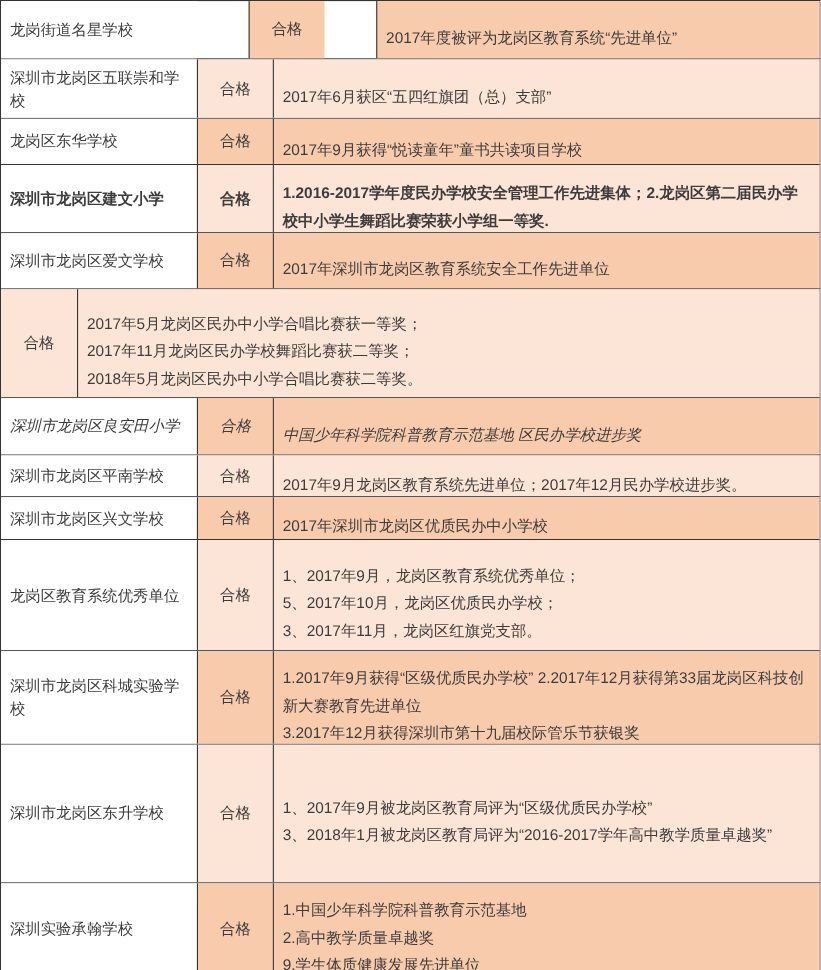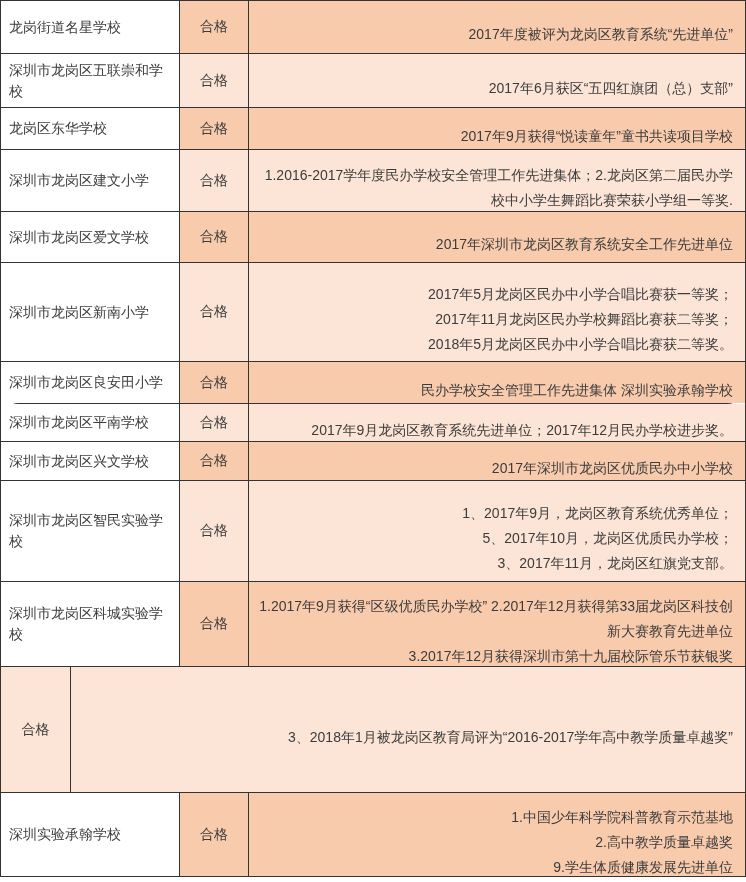--- a/index.html
+++ b/index.html
@@ -29,21 +29,20 @@
   }
   .cell{
     box-sizing:border-box;
     display:flex;
     flex-direction:column;
     justify-content:center;
     overflow:hidden;
   }
   .cell + .cell{
     border-left:1px solid var(--border-color);
-    text-align:right;
   }
   .c-school{
     width:178px;
     flex:0 0 178px;
     background:var(--white-bg);
     padding:3px 6px 3px 8px;
     line-height:21px;
   }
   .c-status{
     width:69px;
@@ -59,105 +58,106 @@
   .row.light .shaded{background:var(--shade-light);}
   .line{
     line-height:25px;
     word-break:break-all;
   }
 </style>
 </head>
 <body>
 
 <div class="table">
-    <div class="row dark" style="height: 52px;">
+    <div class="row dark" style="height: 52px; gap: 47px;">
       <div class="cell c-school">龙岗街道名星学校</div>
       <div class="cell c-status shaded">合格</div>
       <div class="cell c-achv shaded">
         <div class="line">2017年度被评为龙岗区教育系统“先进单位”</div>
       </div>
     </div>
     <div class="row light" style="height: 54px;">
       <div class="cell c-school">深圳市龙岗区五联崇和学校</div>
       <div class="cell c-status shaded">合格</div>
       <div class="cell c-achv shaded">
         <div class="line">2017年6月获区“五四红旗团（总）支部”</div>
       </div>
     </div>
     <div class="row dark" style="height: 42px;">
       <div class="cell c-school">龙岗区东华学校</div>
       <div class="cell c-status shaded">合格</div>
       <div class="cell c-achv shaded">
         <div class="line">2017年9月获得“悦读童年”童书共读项目学校</div>
       </div>
     </div>
-    <div class="row light" style="height: 62px;">
+    <div class="row light" style="height: 62px; font-weight: bold;">
       <div class="cell c-school">深圳市龙岗区建文小学</div>
       <div class="cell c-status shaded">合格</div>
       <div class="cell c-achv shaded">
         <div class="line">1.2016-2017学年度民办学校安全管理工作先进集体；2.龙岗区第二届民办学校中小学生舞蹈比赛荣获小学组一等奖.</div>
       </div>
     </div>
     <div class="row dark" style="height: 51px;">
       <div class="cell c-school">深圳市龙岗区爱文学校</div>
       <div class="cell c-status shaded">合格</div>
       <div class="cell c-achv shaded">
         <div class="line">2017年深圳市龙岗区教育系统安全工作先进单位</div>
       </div>
     </div>
     <div class="row light" style="height: 99px;">
-      <div class="cell c-school">深圳市龙岗区新南小学</div>
       <div class="cell c-status shaded">合格</div>
       <div class="cell c-achv shaded">
         <div class="line">2017年5月龙岗区民办中小学合唱比赛获一等奖；</div>
         <div class="line">2017年11月龙岗区民办学校舞蹈比赛获二等奖；</div>
         <div class="line">2018年5月龙岗区民办中小学合唱比赛获二等奖。</div>
       </div>
     </div>
-    <div class="row dark" style="height: 42px;">
+    <div class="row dark" style="height: 52px; font-style: italic;">
       <div class="cell c-school">深圳市龙岗区良安田小学</div>
       <div class="cell c-status shaded">合格</div>
       <div class="cell c-achv shaded">
-        <div class="line">民办学校安全管理工作先进集体 深圳实验承翰学校</div>
+        <div class="line">中国少年科学院科普教育示范基地 区民办学校进步奖</div>
       </div>
     </div>
-    <div class="row light" style="height: 38px; border-radius: 18px;">
+    <div class="row light" style="height: 38px;">
       <div class="cell c-school">深圳市龙岗区平南学校</div>
       <div class="cell c-status shaded">合格</div>
       <div class="cell c-achv shaded">
         <div class="line">2017年9月龙岗区教育系统先进单位；2017年12月民办学校进步奖。</div>
       </div>
     </div>
     <div class="row dark" style="height: 39px;">
       <div class="cell c-school">深圳市龙岗区兴文学校</div>
       <div class="cell c-status shaded">合格</div>
       <div class="cell c-achv shaded">
         <div class="line">2017年深圳市龙岗区优质民办中小学校</div>
       </div>
     </div>
     <div class="row light" style="height: 101px;">
-      <div class="cell c-school">深圳市龙岗区智民实验学校</div>
+      <div class="cell c-school">龙岗区教育系统优秀单位</div>
       <div class="cell c-status shaded">合格</div>
       <div class="cell c-achv shaded">
         <div class="line">1、2017年9月，龙岗区教育系统优秀单位；</div>
         <div class="line">5、2017年10月，龙岗区优质民办学校；</div>
         <div class="line">3、2017年11月，龙岗区红旗党支部。</div>
       </div>
     </div>
     <div class="row dark" style="height: 85px;">
       <div class="cell c-school">深圳市龙岗区科城实验学校</div>
       <div class="cell c-status shaded">合格</div>
       <div class="cell c-achv shaded">
         <div class="line">1.2017年9月获得“区级优质民办学校” 2.2017年12月获得第33届龙岗区科技创新大赛教育先进单位</div>
         <div class="line">3.2017年12月获得深圳市第十九届校际管乐节获银奖</div>
       </div>
     </div>
     <div class="row light" style="height: 126px;">
+      <div class="cell c-school">深圳市龙岗区东升学校</div>
       <div class="cell c-status shaded">合格</div>
       <div class="cell c-achv shaded">
+        <div class="line">1、2017年9月被龙岗区教育局评为“区级优质民办学校”</div>
         <div class="line">3、2018年1月被龙岗区教育局评为“2016-2017学年高中教学质量卓越奖”</div>
       </div>
     </div>
     <div class="row dark" style="height: 84px;">
       <div class="cell c-school">深圳实验承翰学校</div>
       <div class="cell c-status shaded">合格</div>
       <div class="cell c-achv shaded">
         <div class="line">1.中国少年科学院科普教育示范基地</div>
         <div class="line">2.高中教学质量卓越奖</div>
         <div class="line">9.学生体质健康发展先进单位</div>

